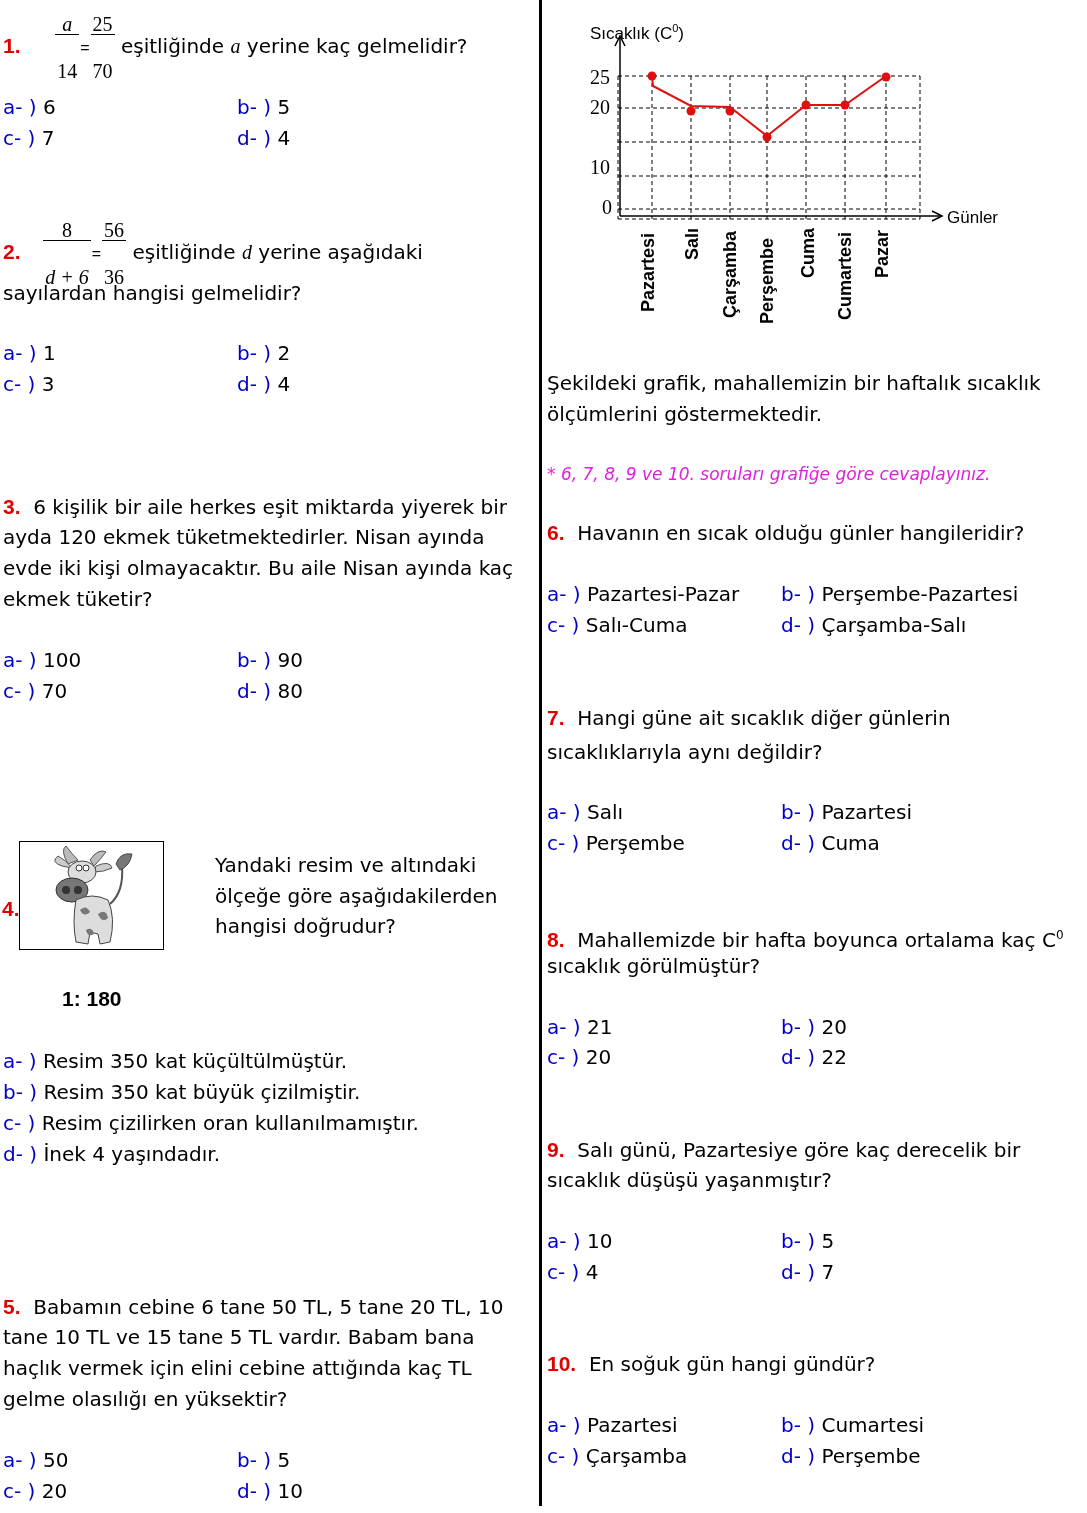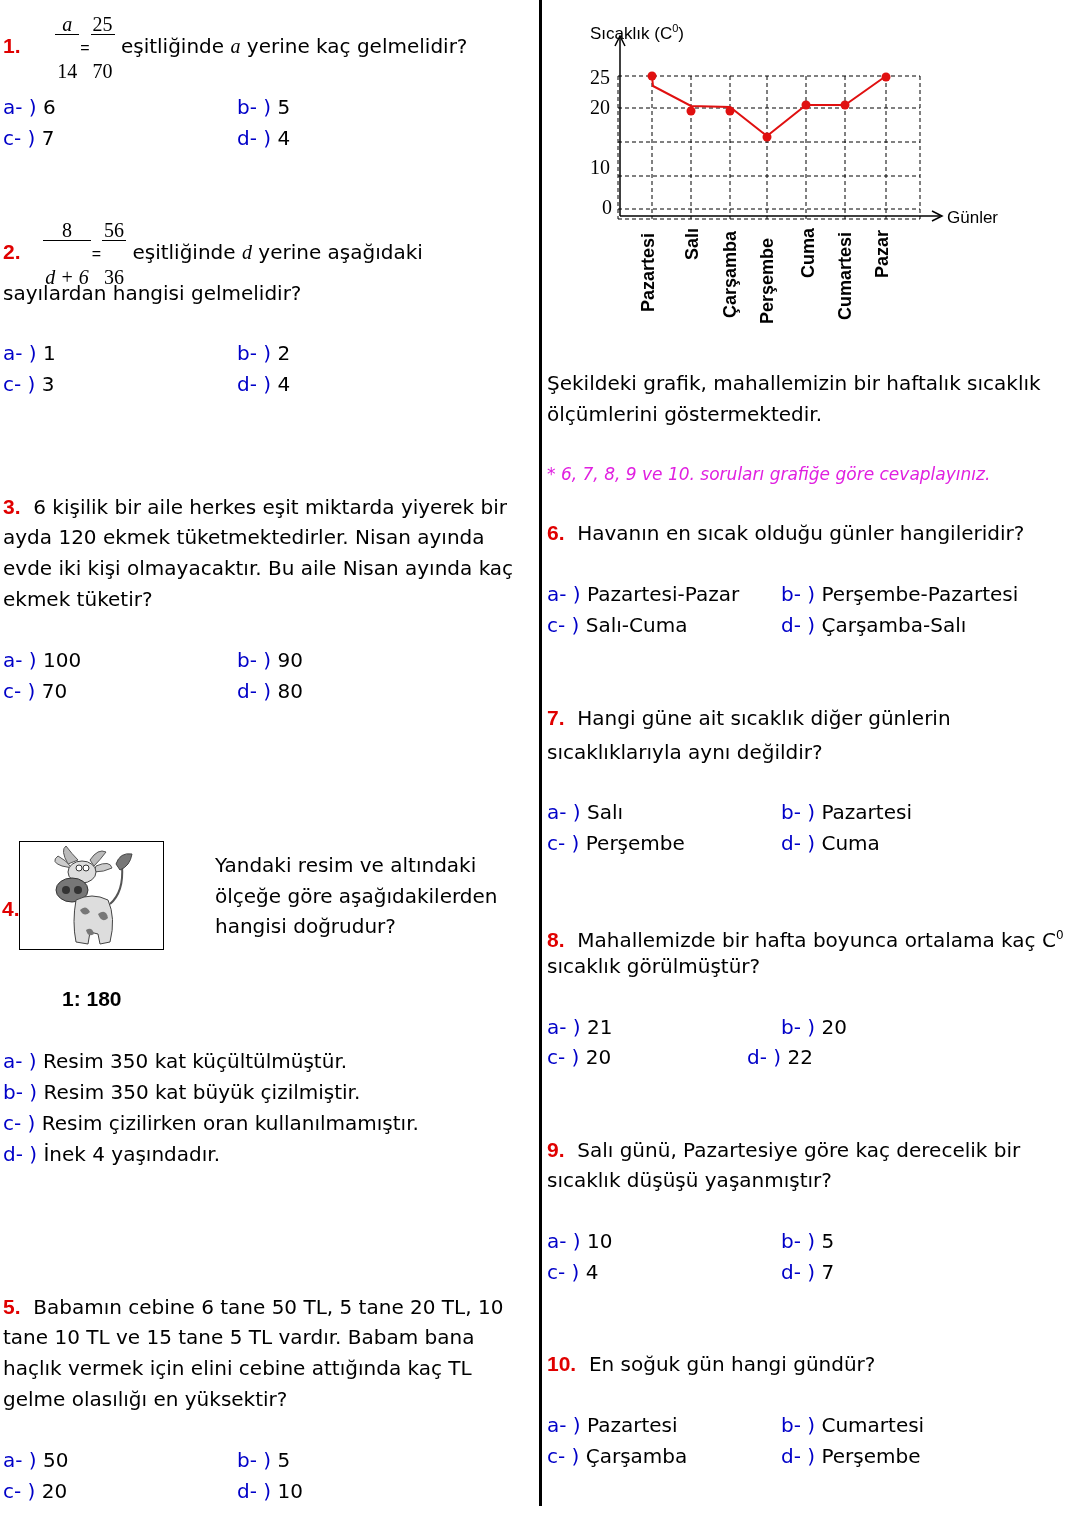--- a/index.html
+++ b/index.html
@@ -197,21 +197,21 @@
 <div class="abs txt" style="left:547px;top:828px;"><span class="opt-letter">c- )</span> <span>Perşembe</span></div>
 <div class="abs txt" style="left:781px;top:828px;"><span class="opt-letter">d- )</span> <span>Cuma</span></div>
 
 <div class="abs txt" style="left:547px;top:920px;">
   <span class="qnum">8.</span>&nbsp; <span>Mahallemizde bir hafta boyunca ortalama kaç C</span><sup style="font-size:12px;">0</sup>
 </div>
 <div class="abs txt" style="left:547px;top:951px;">sıcaklık görülmüştür?</div>
 <div class="abs txt" style="left:547px;top:1012px;"><span class="opt-letter">a- )</span> <span>21</span></div>
 <div class="abs txt" style="left:781px;top:1012px;"><span class="opt-letter">b- )</span> <span>20</span></div>
 <div class="abs txt" style="left:547px;top:1042px;"><span class="opt-letter">c- )</span> <span>20</span></div>
-<div class="abs txt" style="left:747px;top:1042px;"><span class="opt-letter">d- )</span> <span>22</span></div>
+<div class="abs txt" style="left:781px;top:1042px;"><span class="opt-letter">d- )</span> <span>22</span></div>
 
 <div class="abs txt" style="left:547px;top:1134px;">
   <span class="qnum">9.</span>&nbsp; <span>Salı günü, Pazartesiye göre kaç derecelik bir</span>
 </div>
 <div class="abs txt" style="left:547px;top:1165px;">sıcaklık düşüşü yaşanmıştır?</div>
 <div class="abs txt" style="left:547px;top:1226px;"><span class="opt-letter">a- )</span> <span>10</span></div>
 <div class="abs txt" style="left:781px;top:1226px;"><span class="opt-letter">b- )</span> <span>5</span></div>
 <div class="abs txt" style="left:547px;top:1257px;"><span class="opt-letter">c- )</span> <span>4</span></div>
 <div class="abs txt" style="left:781px;top:1257px;"><span class="opt-letter">d- )</span> <span>7</span></div>
 

